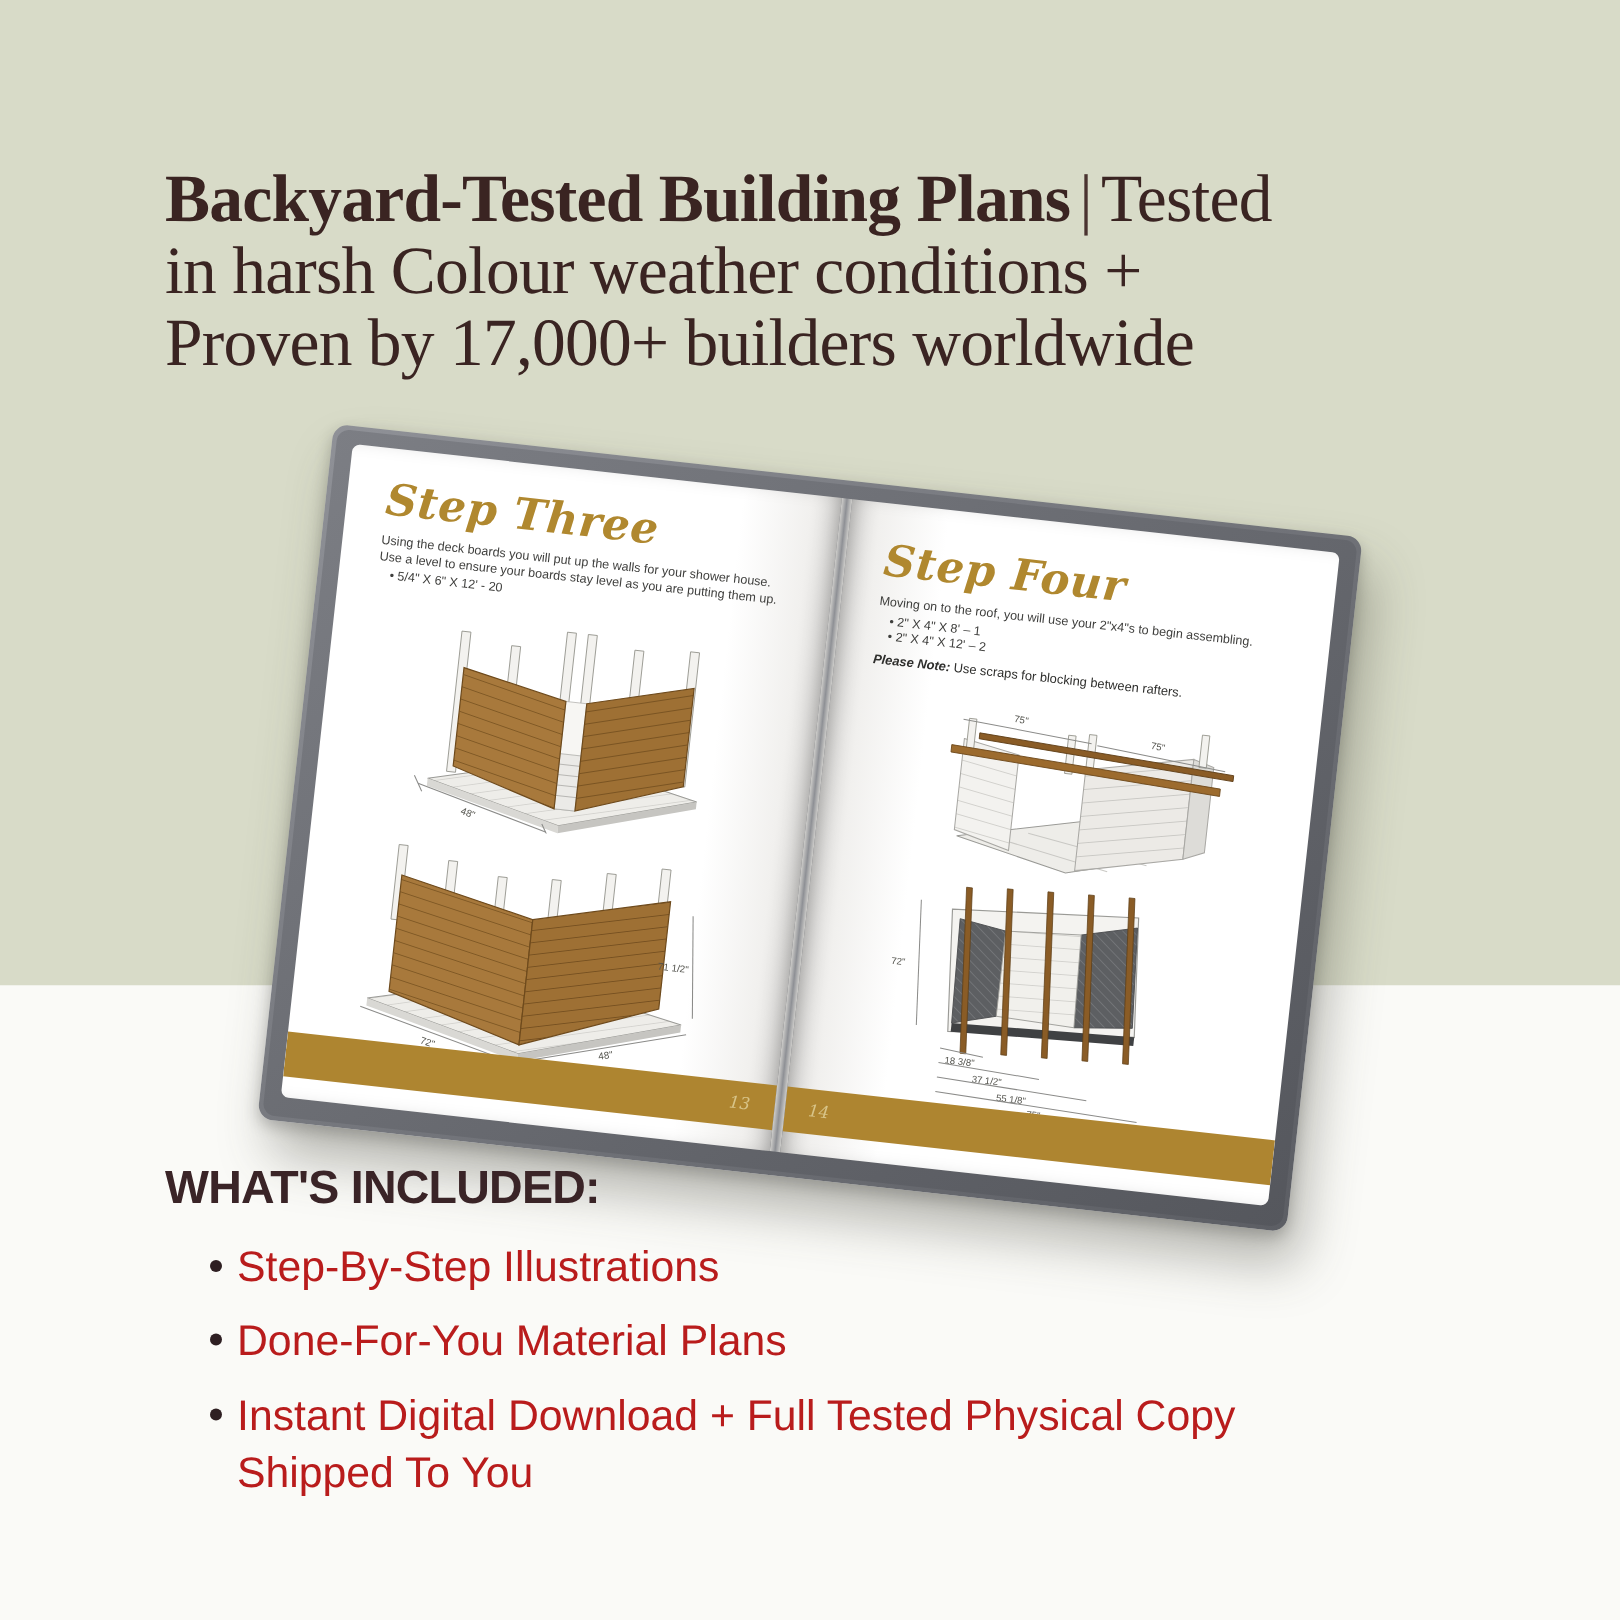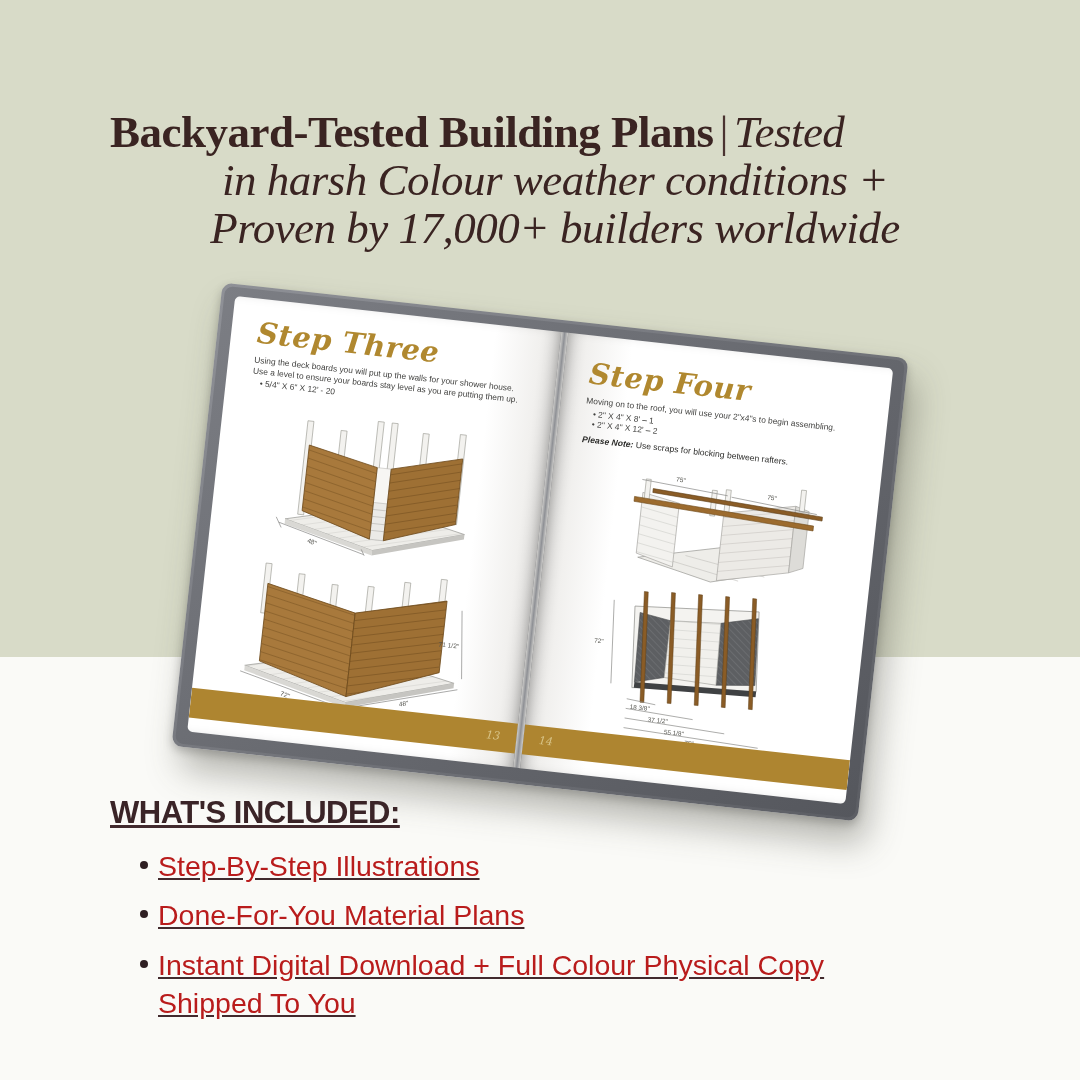--- a/index.html
+++ b/index.html
@@ -7,21 +7,21 @@
           font-family:"Liberation Sans",sans-serif;background:#fafaf7;}
   .bg-top{position:absolute;left:0;top:0;width:1080px;height:657px;background:#d8dbc8;}
   .bg-bottom{position:absolute;left:0;top:657px;width:1080px;height:423px;background:#fafaf7;}
 
   
   .headline{position:absolute;left:110px;top:108px;width:890px;
             font-family:"Liberation Serif",serif;color:#3a2422;font-size:45px;
             line-height:1.07;letter-spacing:-0.5px;}
   .headline .b{font-weight:bold;font-style:normal;font-family:Liberation Serif, serif;}
   .headline .sep{font-weight:300;font-style:normal;padding:0 6px;color:#4a3330;}
-  .headline .i{font-style:italic;font-weight:500;text-align:center;}
+  .headline .i{font-weight:500;}
 
   
   .book{position:absolute;left:195px;top:319px;width:690px;height:466px;
         transform:rotate(6.3deg);}
   .cover{position:absolute;inset:0;border-radius:10px;
          background:linear-gradient(135deg,#8f9197 0%,#75777d 45%,#5c5e64 100%);
          box-shadow:10px 22px 34px rgba(70,72,60,.38),0 4px 10px rgba(0,0,0,.22);}
   .cover:after{content:"";position:absolute;inset:3px;border-radius:8px;
          background:linear-gradient(135deg,#7c7e84,#64666c 60%,#55575d);}
   .pages{position:absolute;left:14px;right:14px;top:12px;bottom:16px;display:flex;}
@@ -53,21 +53,21 @@
               font-size:11px;color:#d8c488;}
   .band.bl .pnum{right:16px;}
   .band.br .pnum{left:16px;}
 
   
   .dim-line{stroke:#8b8b89;stroke-width:.7;fill:none;}
   .dim-text{font-family:"Liberation Sans",sans-serif;font-size:6.6px;fill:#55554f;}
   .post{fill:#f3f2ef;stroke:#97978f;stroke-width:.6;}
 
   
-  .included{position:absolute;left:110px;top:795px;width:780px;color:#422a2e;text-decoration:underline;}
+  .included{position:absolute;left:110px;top:774px;width:780px;color:#422a2e;}
   .included h2{margin:0;font-size:31px;font-weight:bold;letter-spacing:-0.5px;color:#3a2427;}
   .included ul{list-style:none;margin:16px 0 0 0;padding:0;}
   .included li{position:relative;padding-left:48px;font-size:28.5px;line-height:1.36;
                margin-bottom:10.5px;color:#b91c1c;}
   .dot{position:absolute;left:30px;top:14px;width:8px;height:8px;border-radius:50%;
        background:#2e1f22;}
 </style>
 </head>
 <body>
 
@@ -293,17 +293,17 @@
       <li>
         <span class="dot"></span>
         <span>Step-By-Step Illustrations</span>
       </li>
       <li>
         <span class="dot"></span>
         <span>Done-For-You Material Plans</span>
       </li>
       <li>
         <span class="dot"></span>
-        <span>Instant Digital Download + Full Colour Physical Copy Shipped To You</span>
+        <span>Instant Digital Download + Full Tested Physical Copy Shipped To You</span>
       </li>
     </ul>
   </div>
 </div>
 
 </body></html>

